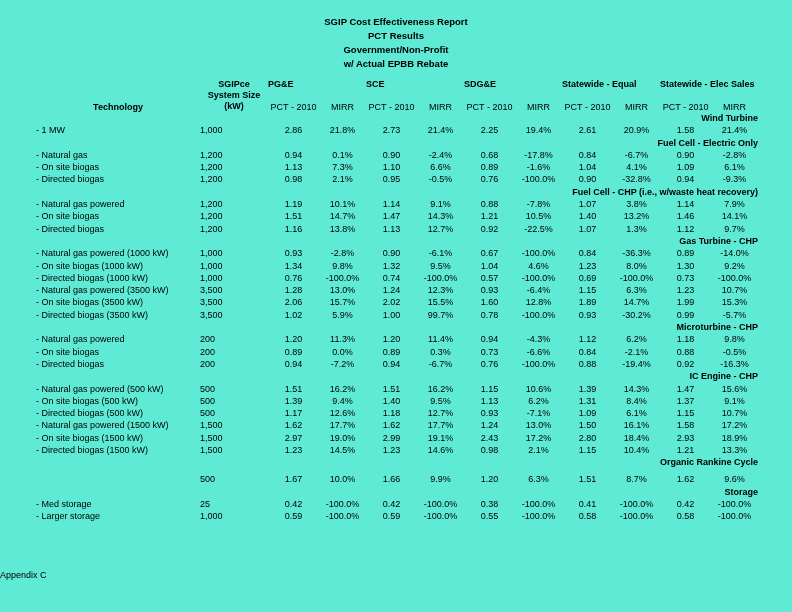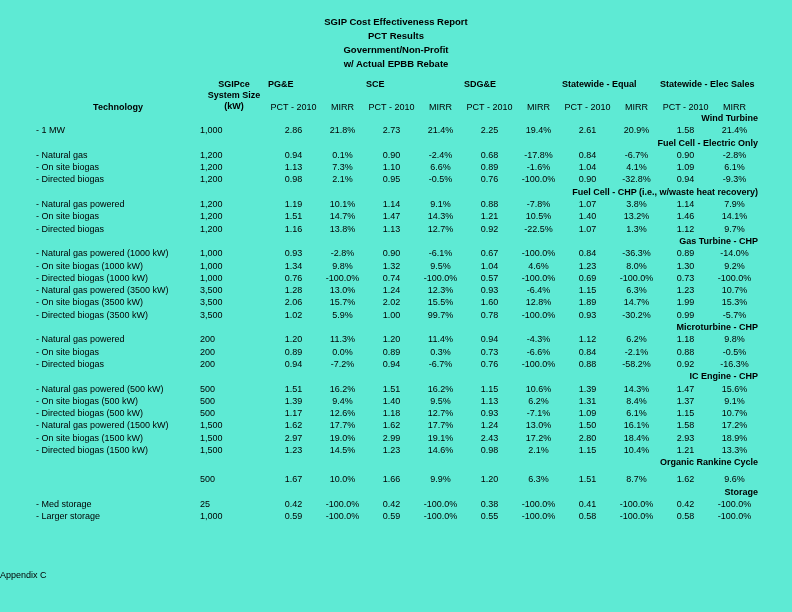--- a/index.html
+++ b/index.html
@@ -339,21 +339,21 @@
         <tr>
           <td class="label-cell">- Directed biogas</td>
           <td class="size-cell">200</td>
           <td class="value-cell">0.94</td>
           <td class="value-cell">-7.2%</td>
           <td class="value-cell">0.94</td>
           <td class="value-cell">-6.7%</td>
           <td class="value-cell">0.76</td>
           <td class="value-cell">-100.0%</td>
           <td class="value-cell">0.88</td>
-          <td class="value-cell">-58.2%</td>
+          <td class="value-cell">-19.4%</td>
           <td class="value-cell">0.92</td>
           <td class="value-cell">-16.3%</td>
         </tr>
         <tr>
           <td class="section-cell" colspan="12">IC Engine - CHP</td>
         </tr>
         <tr>
           <td class="label-cell">- Natural gas powered (500 kW)</td>
           <td class="size-cell">500</td>
           <td class="value-cell">1.51</td>

